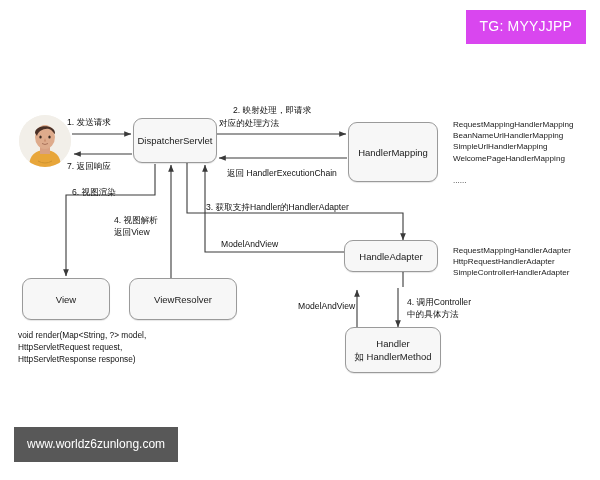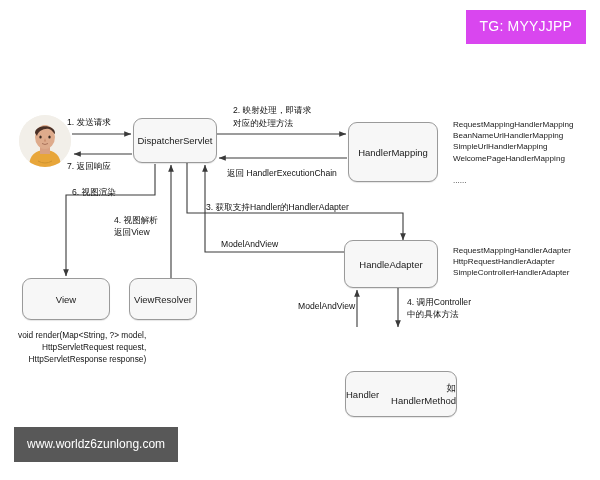--- a/index.html
+++ b/index.html
@@ -57,21 +57,20 @@
     line-height: 11.2px;
     color: #1a1a1a;
     white-space: pre;
   }
   .codeblock {
     position: absolute;
     font-size: 8.3px;
     line-height: 12.2px;
     color: #111111;
     white-space: pre;
-    text-align: right;
   }
   .avatar {
     position: absolute;
     left: 19px;
     top: 115px;
     width: 52px;
     height: 52px;
     border-radius: 50%;
     overflow: hidden;
     background: #f2efe9;
@@ -149,48 +148,48 @@
   </div>
 
   <div class="node" style="left:133px; top:118px; width:84px; height:45px;">
     <span class="nlabel">DispatcherServlet</span>
   </div>
 
   <div class="node" style="left:348px; top:122px; width:90px; height:60px;">
     <span class="nlabel">HandlerMapping</span>
   </div>
 
-  <div class="node" style="left:344px; top:240px; width:94px; height:48px;">
+  <div class="node" style="left:344px; top:240px; width:94px; height:32px;">
     <span class="nlabel">HandleAdapter</span>
   </div>
 
-  <div class="node" style="left:345px; top:327px; width:112px; height:46px; flex-direction:row;margin-top:44px;">
+  <div class="node" style="left:345px; top:327px; width:96px; height:46px; flex-direction:column;">
     <span class="nlabel">Handler</span>
     <span class="nlabel">如 HandlerMethod</span>
   </div>
 
   <div class="node" style="left:22px; top:278px; width:88px; height:42px;">
     <span class="nlabel">View</span>
   </div>
 
-  <div class="node" style="left:129px; top:278px; width:68px; height:42px;">
+  <div class="node" style="left:129px; top:278px; width:108px; height:42px;">
     <span class="nlabel">ViewResolver</span>
   </div>
 
   <div class="lbl" style="left:67px; top:116px;">1. 发送请求</div>
 
   <div class="lbl" style="left:67px; top:160px;">7. 返回响应</div>
 
   <div class="lbl" style="left:72px; top:186px;">6. 视图渲染</div>
 
   <div class="lbl" style="left:114px; top:214px;">4. 视图解析</div>
   <div class="lbl" style="left:114px; top:226px;">返回View</div>
 
   <div class="lbl" style="left:233px; top:104px;">2. 映射处理，即请求</div>
-  <div class="lbl" style="left:233px; top:117px;">对应的处理方法</div>
+  <div class="lbl" style="left:219px; top:117px;">对应的处理方法</div>
 
   <div class="lbl" style="left:227px; top:167px;">返回 HandlerExecutionChain</div>
 
   <div class="lbl" style="left:206px; top:201px;">3. 获取支持Handler的HandlerAdapter</div>
 
   <div class="lbl" style="left:221px; top:238px;">ModelAndView</div>
 
   <div class="lbl" style="left:298px; top:300px;">ModelAndView</div>
 
   <div class="lbl" style="left:407px; top:296px;">4. 调用Controller</div>

